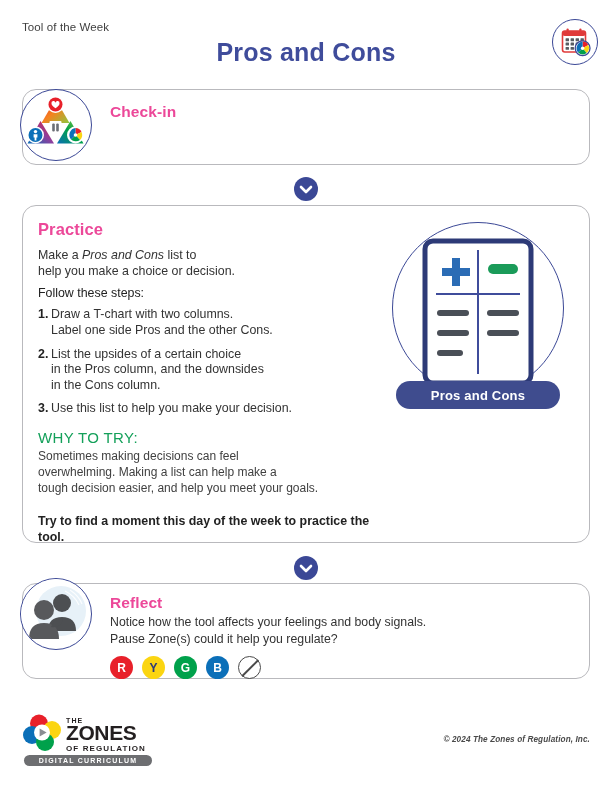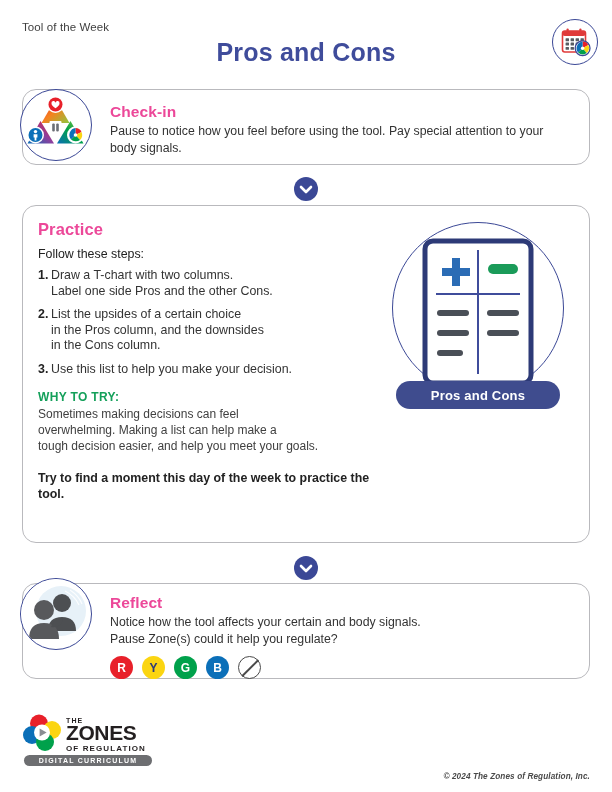--- a/index.html
+++ b/index.html
@@ -155,22 +155,22 @@
   }
   .step .num {
     font-weight: bold;
     color: #222;
     width: 13px;
     flex: 0 0 13px;
   }
   .step .txt { flex: 1 1 auto; }
 
   .why-head {
-    font-size: 12px;
-    font-weight: bold;
+    font-size: 15px;
+    font-weight: normal;
     color: #14a05a;
     letter-spacing: .35px;
     margin-top: 12px;
     margin-bottom: 2px;
   }
   .why-body {
     font-size: 12px;
     line-height: 16.2px;
     color: #404040;
   }
@@ -272,21 +272,21 @@
   #logo {
     position: absolute;
     left: 22px;
     top: 712px;
     width: 160px;
     height: 54px;
   }
   .copyright {
     position: absolute;
     right: 22px;
-    top: 772px;
+    top: 735px;
     font-size: 8.2px;
     font-style: italic;
     font-weight: bold;
     color: #4a4a4a;
     letter-spacing: .1px;
   }
 </style>
 </head>
 <body>
 
@@ -370,34 +370,37 @@
       </g>
       <circle cx="54.5" cy="45" r="1.8" fill="#ffffff"></circle>
       <rect x="28.5" y="31" width="12" height="13" rx="1" fill="#ffffff"></rect>
       <rect x="31.2" y="33.5" width="2.6" height="8" rx="1.1" fill="#6b6f76"></rect>
       <rect x="35.2" y="33.5" width="2.6" height="8" rx="1.1" fill="#6b6f76"></rect>
     </svg>
   </div>
 
   <div id="checkin-text">
     <div class="sec-title">Check-in</div>
-    <div class="sec-body">Pause to notice how you feel before using the tool. Pay special attention to your body signals.</div>
   </div>
 
   <div class="chev" id="chev1">
     <svg width="24" height="24" viewBox="0 0 24 24" aria-hidden="true">
       <path d="M7 10 L12 15 L17 10" fill="none" stroke="#ffffff" stroke-width="2.6" stroke-linecap="round" stroke-linejoin="round"></path>
     </svg>
   </div>
 
   <div class="card" id="practice-card"></div>
 
   <div id="practice-inner">
     <div class="sec-title">Practice</div>
 
+    <div class="p-lead">
+      <span>Make a </span><i>Pros and Cons</i><span> list to</span><br>
+      <span>help you make a choice or decision.</span>
+    </div>
 
     <div class="p-steps-head">Follow these steps:</div>
 
     <div class="step">
       <span class="num">1.</span>
       <span class="txt">
         <span>Draw a T-chart with two columns.</span><br>
         <span>Label one side Pros and the other Cons.</span>
       </span>
     </div>
@@ -471,21 +474,21 @@
         <circle cx="23" cy="31" r="10"></circle>
         <path d="M8 60 q0-16 15-16 q15 0 15 16 z"></path>
       </g>
       <path d="M38 40 q-6 2 -8 8 q5 1 9 -2 q3 -3 2 -6 z" fill="#4d4f52"></path>
     </svg>
   </div>
 
   <div id="reflect-text">
     <div class="sec-title">Reflect</div>
     <div class="sec-body">
-      <span>Notice how the tool affects your certain and body signals.</span><br>
+      <span>Notice how the tool affects your feelings and body signals.</span><br>
       <span>Pause Zone(s) could it help you regulate?</span>
     </div>
   </div>
 
   <div class="zones-row">
     <div class="zone-dot" style="background:#e8202a;color:#ffffff;">
       <span>R</span>
     </div>
     <div class="zone-dot" style="background:#fbd511;color:#2d3a77;">
       <span>Y</span>

